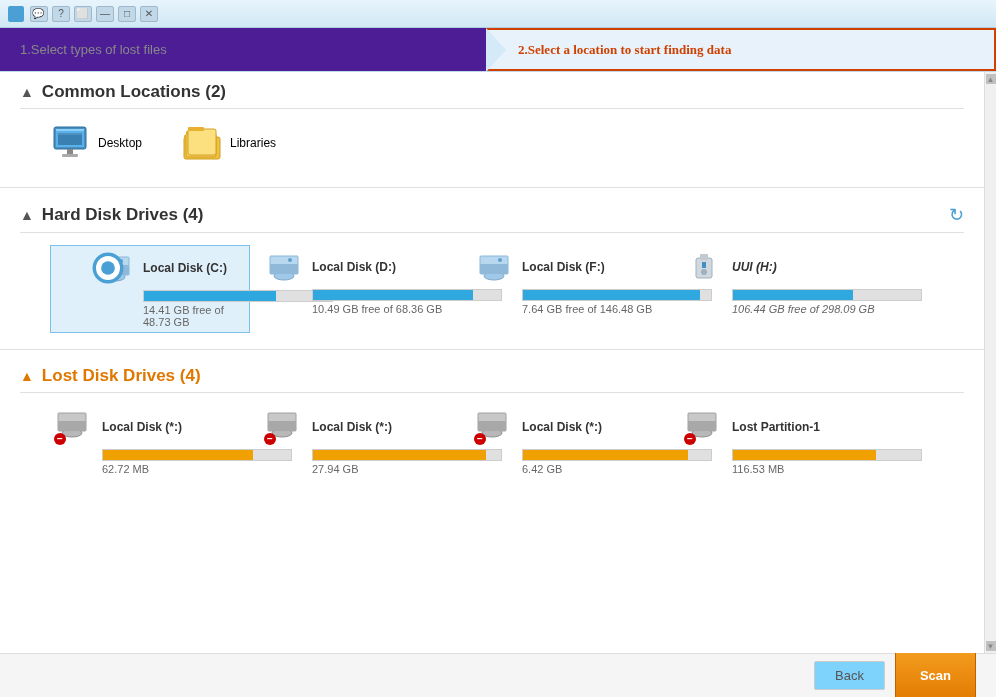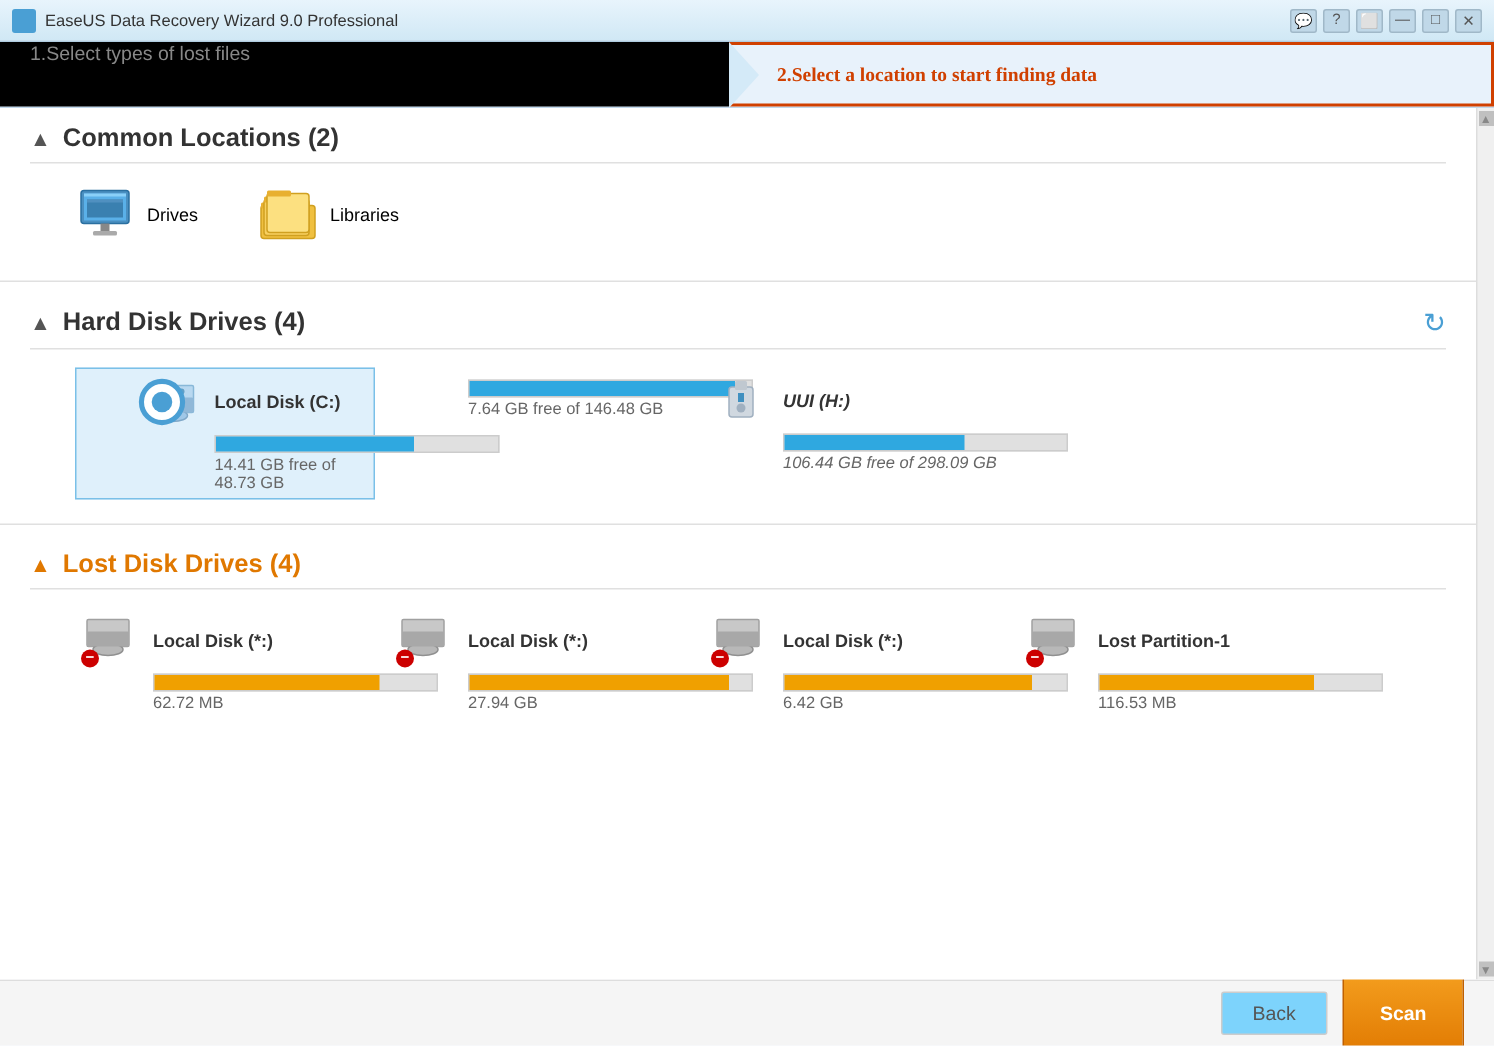--- a/index.html
+++ b/index.html
@@ -53,22 +53,23 @@
     
     .step-header {
       display: flex;
       height: 44px;
       background: #e8f2fb;
       border-bottom: 1px solid #c0d8ec;
     }
     .step-1 {
       flex: 1;
       display: flex;
+      align-items: center;
       padding: 0 20px;
-      background: #000000;
+      background: #4c1d95;
       color: #888;
       font-size: 13px;
       position: relative;
     }
     .step-1::after {
       content: '';
       position: absolute;
       right: -20px;
       top: 0;
       width: 0; height: 0;
@@ -281,21 +282,20 @@
 
     .section-lost {
       padding-top: 10px;
     }
   </style>
 </head>
 <body>
 
 <div class="title-bar">
   <div class="title-bar-icon"></div>
-  <span class="title-bar-text">EaseUS Data Recovery Wizard 9.0 Professional</span>
   <div class="title-bar-controls">
     <div class="title-bar-btn">💬</div>
     <div class="title-bar-btn">?</div>
     <div class="title-bar-btn">⬜</div>
     <div class="title-bar-btn">—</div>
     <div class="title-bar-btn">□</div>
     <div class="title-bar-btn">✕</div>
   </div>
 </div>
 
@@ -326,21 +326,21 @@
               <rect x="6" y="4" width="28" height="18" fill="#5ab0e8"></rect>
               <rect x="6" y="4" width="28" height="2" fill="#8ad0f8"></rect>
 
               <rect x="17" y="24" width="6" height="5" fill="#888"></rect>
               <rect x="12" y="29" width="16" height="3" rx="1" fill="#aaa"></rect>
 
               <rect x="8" y="8" width="24" height="12" fill="#3a80b0"></rect>
               <rect x="8" y="8" width="24" height="2" fill="#5090c0"></rect>
             </svg>
           </div>
-          <span>Drives</span>
+          <span>Desktop</span>
         </div>
 
         <div class="common-item">
           <div class="common-icon">
             <svg width="40" height="36" viewBox="0 0 40 36">
 
               <rect x="2" y="12" width="36" height="22" rx="2" fill="#f0c040" stroke="#d0a020" stroke-width="1"></rect>
               <rect x="2" y="10" width="20" height="4" rx="1" fill="#e8b030"></rect>
               <rect x="4" y="8" width="30" height="24" rx="2" fill="#f8d060" stroke="#d0a020" stroke-width="1"></rect>
               <rect x="4" y="6" width="18" height="4" rx="1" fill="#e8b030"></rect>
@@ -381,22 +381,50 @@
               </svg>
             </div>
             <span class="drive-label">Local Disk (C:)</span>
           </div>
           <div class="progress-bar-container">
             <div class="progress-bar" style="width:70%; background:#2fa8e0;"></div>
           </div>
           <span class="drive-info">14.41 GB free of 48.73 GB</span>
         </div>
 
-
         <div class="drive-item" style="width:200px;">
+          <div class="drive-item-inner">
+            <div class="drive-icon">
+              <svg width="36" height="30" viewBox="0 0 36 30">
+                <rect x="4" y="4" width="28" height="18" rx="1" fill="#b8d8f0" stroke="#88b8d8" stroke-width="1"></rect>
+                <ellipse cx="18" cy="24" rx="10" ry="4" fill="#a0c8e8" stroke="#80a8c8" stroke-width="1"></ellipse>
+                <rect x="4" y="12" width="28" height="10" rx="1" fill="#90b8d8"></rect>
+                <circle cx="24" cy="8" r="2" fill="#60a0c8"></circle>
+              </svg>
+            </div>
+            <span class="drive-label">Local Disk (D:)</span>
+          </div>
+          <div class="progress-bar-container">
+            <div class="progress-bar" style="width:85%; background:#2fa8e0;"></div>
+          </div>
+          <span class="drive-info">10.49 GB free of 68.36 GB</span>
+        </div>
+
+        <div class="drive-item" style="width:200px;">
+          <div class="drive-item-inner">
+            <div class="drive-icon">
+              <svg width="36" height="30" viewBox="0 0 36 30">
+                <rect x="4" y="4" width="28" height="18" rx="1" fill="#b8d8f0" stroke="#88b8d8" stroke-width="1"></rect>
+                <ellipse cx="18" cy="24" rx="10" ry="4" fill="#a0c8e8" stroke="#80a8c8" stroke-width="1"></ellipse>
+                <rect x="4" y="12" width="28" height="10" rx="1" fill="#90b8d8"></rect>
+                <circle cx="24" cy="8" r="2" fill="#60a0c8"></circle>
+              </svg>
+            </div>
+            <span class="drive-label">Local Disk (F:)</span>
+          </div>
           <div class="progress-bar-container">
             <div class="progress-bar" style="width:94%; background:#2fa8e0;"></div>
           </div>
           <span class="drive-info">7.64 GB free of 146.48 GB</span>
         </div>
 
         <div class="drive-item" style="width:220px;font-style:italic;">
           <div class="drive-item-inner">
             <div class="drive-icon">
 

